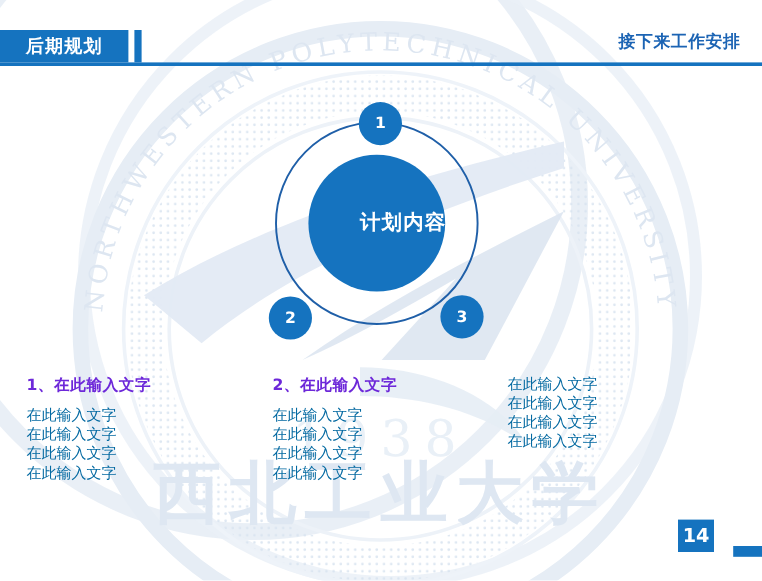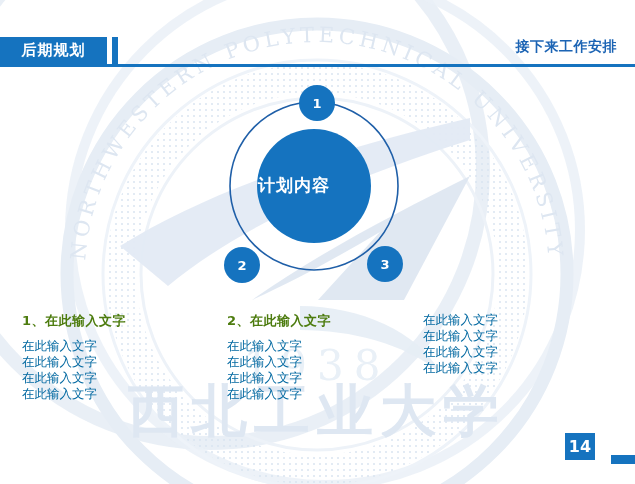--- a/index.html
+++ b/index.html
@@ -27,21 +27,21 @@
   
   .swoosh {
     position:absolute; border-radius:50%;
     border:14px solid #e2e9f2;
     opacity:.85;
   }
   .swoosh-a { left:-70px; top:-110px; width:560px; height:560px; border-color:#e5ecf4; }
   .swoosh-b { left:65px; top:-30px; width:520px; height:520px; border-width:10px; border-color:#eaf0f7; }
 
   
-  .header { position:absolute; left:0; top:12px; width:635px; height:56px; z-index:5; }
+  .header { position:absolute; left:0; top:0; width:635px; height:56px; z-index:5; }
   .hdr-tab {
     position:absolute; left:0; top:25px;
     width:107px; height:27px;
     background:#1573bf;
     color:#ffffff;
     font-size:15px; font-weight:bold;
     letter-spacing:1px;
     display:flex; align-items:center; justify-content:center;
   }
   .hdr-bar {
@@ -60,32 +60,32 @@
 
   
   .diagram { position:absolute; left:0; top:0; width:635px; height:330px; z-index:4; }
   .dgm-svg { position:absolute; left:0; top:0; }
   .node-label {
     position:absolute; color:#ffffff; font-weight:bold;
     font-size:13px; text-align:center; width:34px;
   }
   .center-label {
     position:absolute; left:258px; top:174px; width:114px;
-    text-align:left; color:#ffffff;
+    text-align:right; color:#ffffff;
     font-size:17px; font-weight:bold; letter-spacing:1px;
   }
 
   
   .cols { position:absolute; left:0; top:312px; width:635px; height:110px; z-index:5; }
   .col { position:absolute; top:0; width:200px; }
   .col-1 { left:22px; }
   .col-2 { left:227px; }
   .col-3 { left:423px; }
   .col-title {
-    color:#4d7c0f; font-size:13px; font-weight:bold;
+    color:#6d28d9; font-size:13px; font-weight:bold;
     letter-spacing:.5px; margin-bottom:8px; white-space:nowrap;
   }
   .col-line {
     color:#0369a1; font-size:12.5px; line-height:16px; white-space:nowrap;
   }
 
   
   .pagenum {
     position:absolute; left:565px; top:433px;
     width:30px; height:27px;

